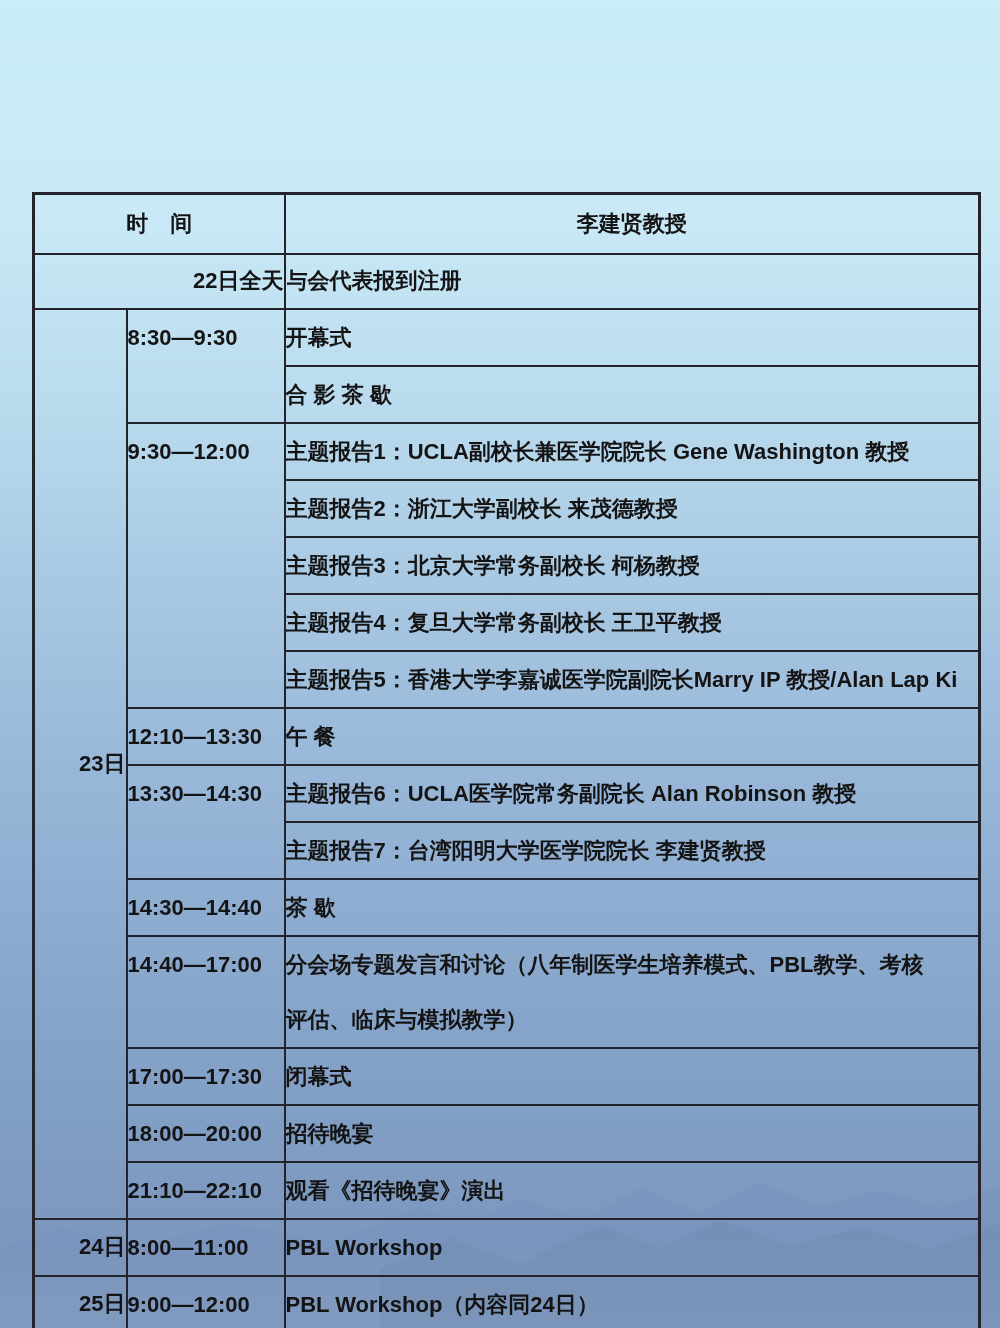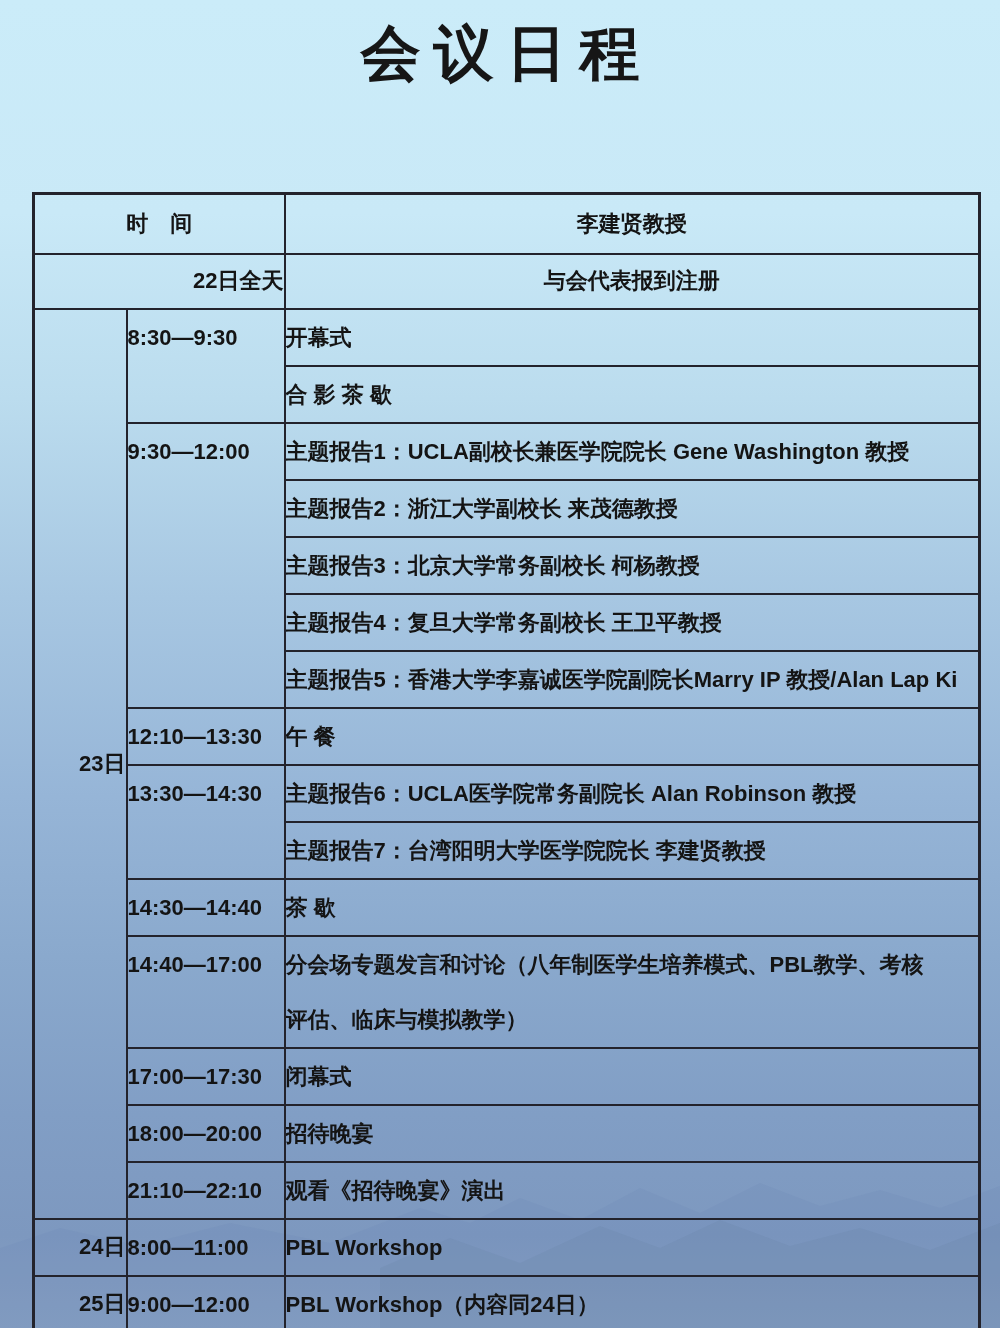--- a/index.html
+++ b/index.html
@@ -83,38 +83,36 @@
   }
   td.content-cell {
     text-align: left;
     vertical-align: top;
     line-height: 55px;
     padding-left: 11px;
     padding-right: 4px;
     white-space: nowrap;
   }
   td.content-center {
-    text-align: center;
     vertical-align: middle;
     padding: 0;
     border-radius: 19px;
   }
   td.content-multiline div { line-height: 55px; white-space: nowrap; }
 </style>
 </head>
 <body>
 
 <div class="page">
 
   <svg class="mountains" viewBox="0 0 1000 200" preserveAspectRatio="none" aria-hidden="true">
     <path d="M0,200 L0,120 L60,100 L140,118 L230,95 L330,115 L420,80 L470,95 L520,70 L580,92 L640,60 L700,85 L760,55 L820,78 L880,62 L940,80 L1000,58 L1000,200 Z" fill="#6d89b5" opacity="0.22"></path>
     <path d="M380,200 L380,140 L450,110 L520,135 L600,98 L660,120 L720,92 L790,118 L860,100 L930,122 L1000,95 L1000,200 Z" fill="#64809f" opacity="0.18"></path>
   </svg>
 
-  <h1 class="page-title">会议日程</h1>
 
   <table class="schedule">
     <colgroup>
       <col style="width:93px">
       <col style="width:158px">
       <col style="width:695px">
     </colgroup>
 
     <tbody>
         <tr class="h60">

